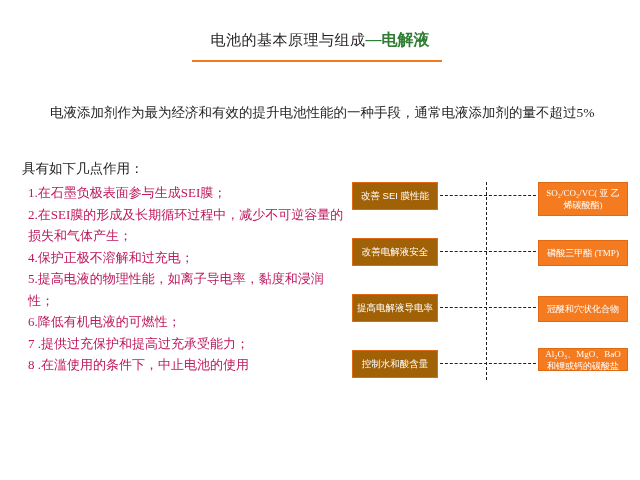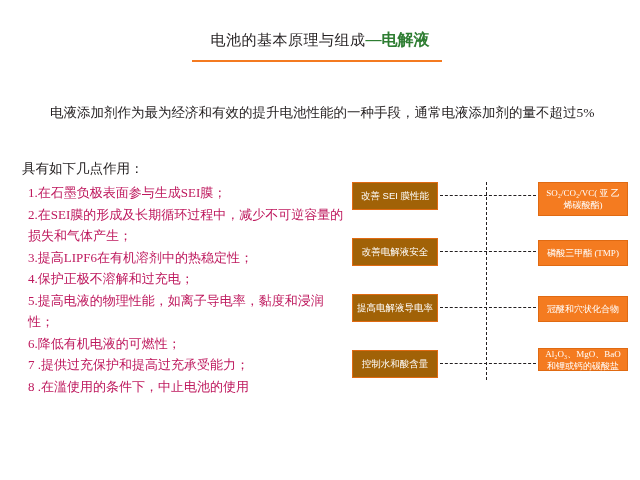--- a/index.html
+++ b/index.html
@@ -160,21 +160,20 @@
 </div>
 <div class="title-underline"></div>
 
 <div class="intro">电液添加剂作为最为经济和有效的提升电池性能的一种手段，通常电液添加剂的量不超过5%</div>
 
 <div class="subhead">具有如下几点作用：</div>
 
 <div class="red-list">
   <span class="li">1.在石墨负极表面参与生成SEI膜；</span>
   <span class="li wrap">2.在SEI膜的形成及长期循环过程中，减少不可逆容量的损失和气体产生；</span>
-  <span class="li">3.提高LIPF6在有机溶剂中的热稳定性；</span>
   <span class="li">4.保护正极不溶解和过充电；</span>
   <span class="li wrap">5.提高电液的物理性能，如离子导电率，黏度和浸润性；</span>
   <span class="li">6.降低有机电液的可燃性；</span>
   <span class="li">7 .提供过充保护和提高过充承受能力；</span>
   <span class="li">8 .在滥使用的条件下，中止电池的使用</span>
 </div>
 
 <div class="diagram">
 
   <div class="brace"></div>

